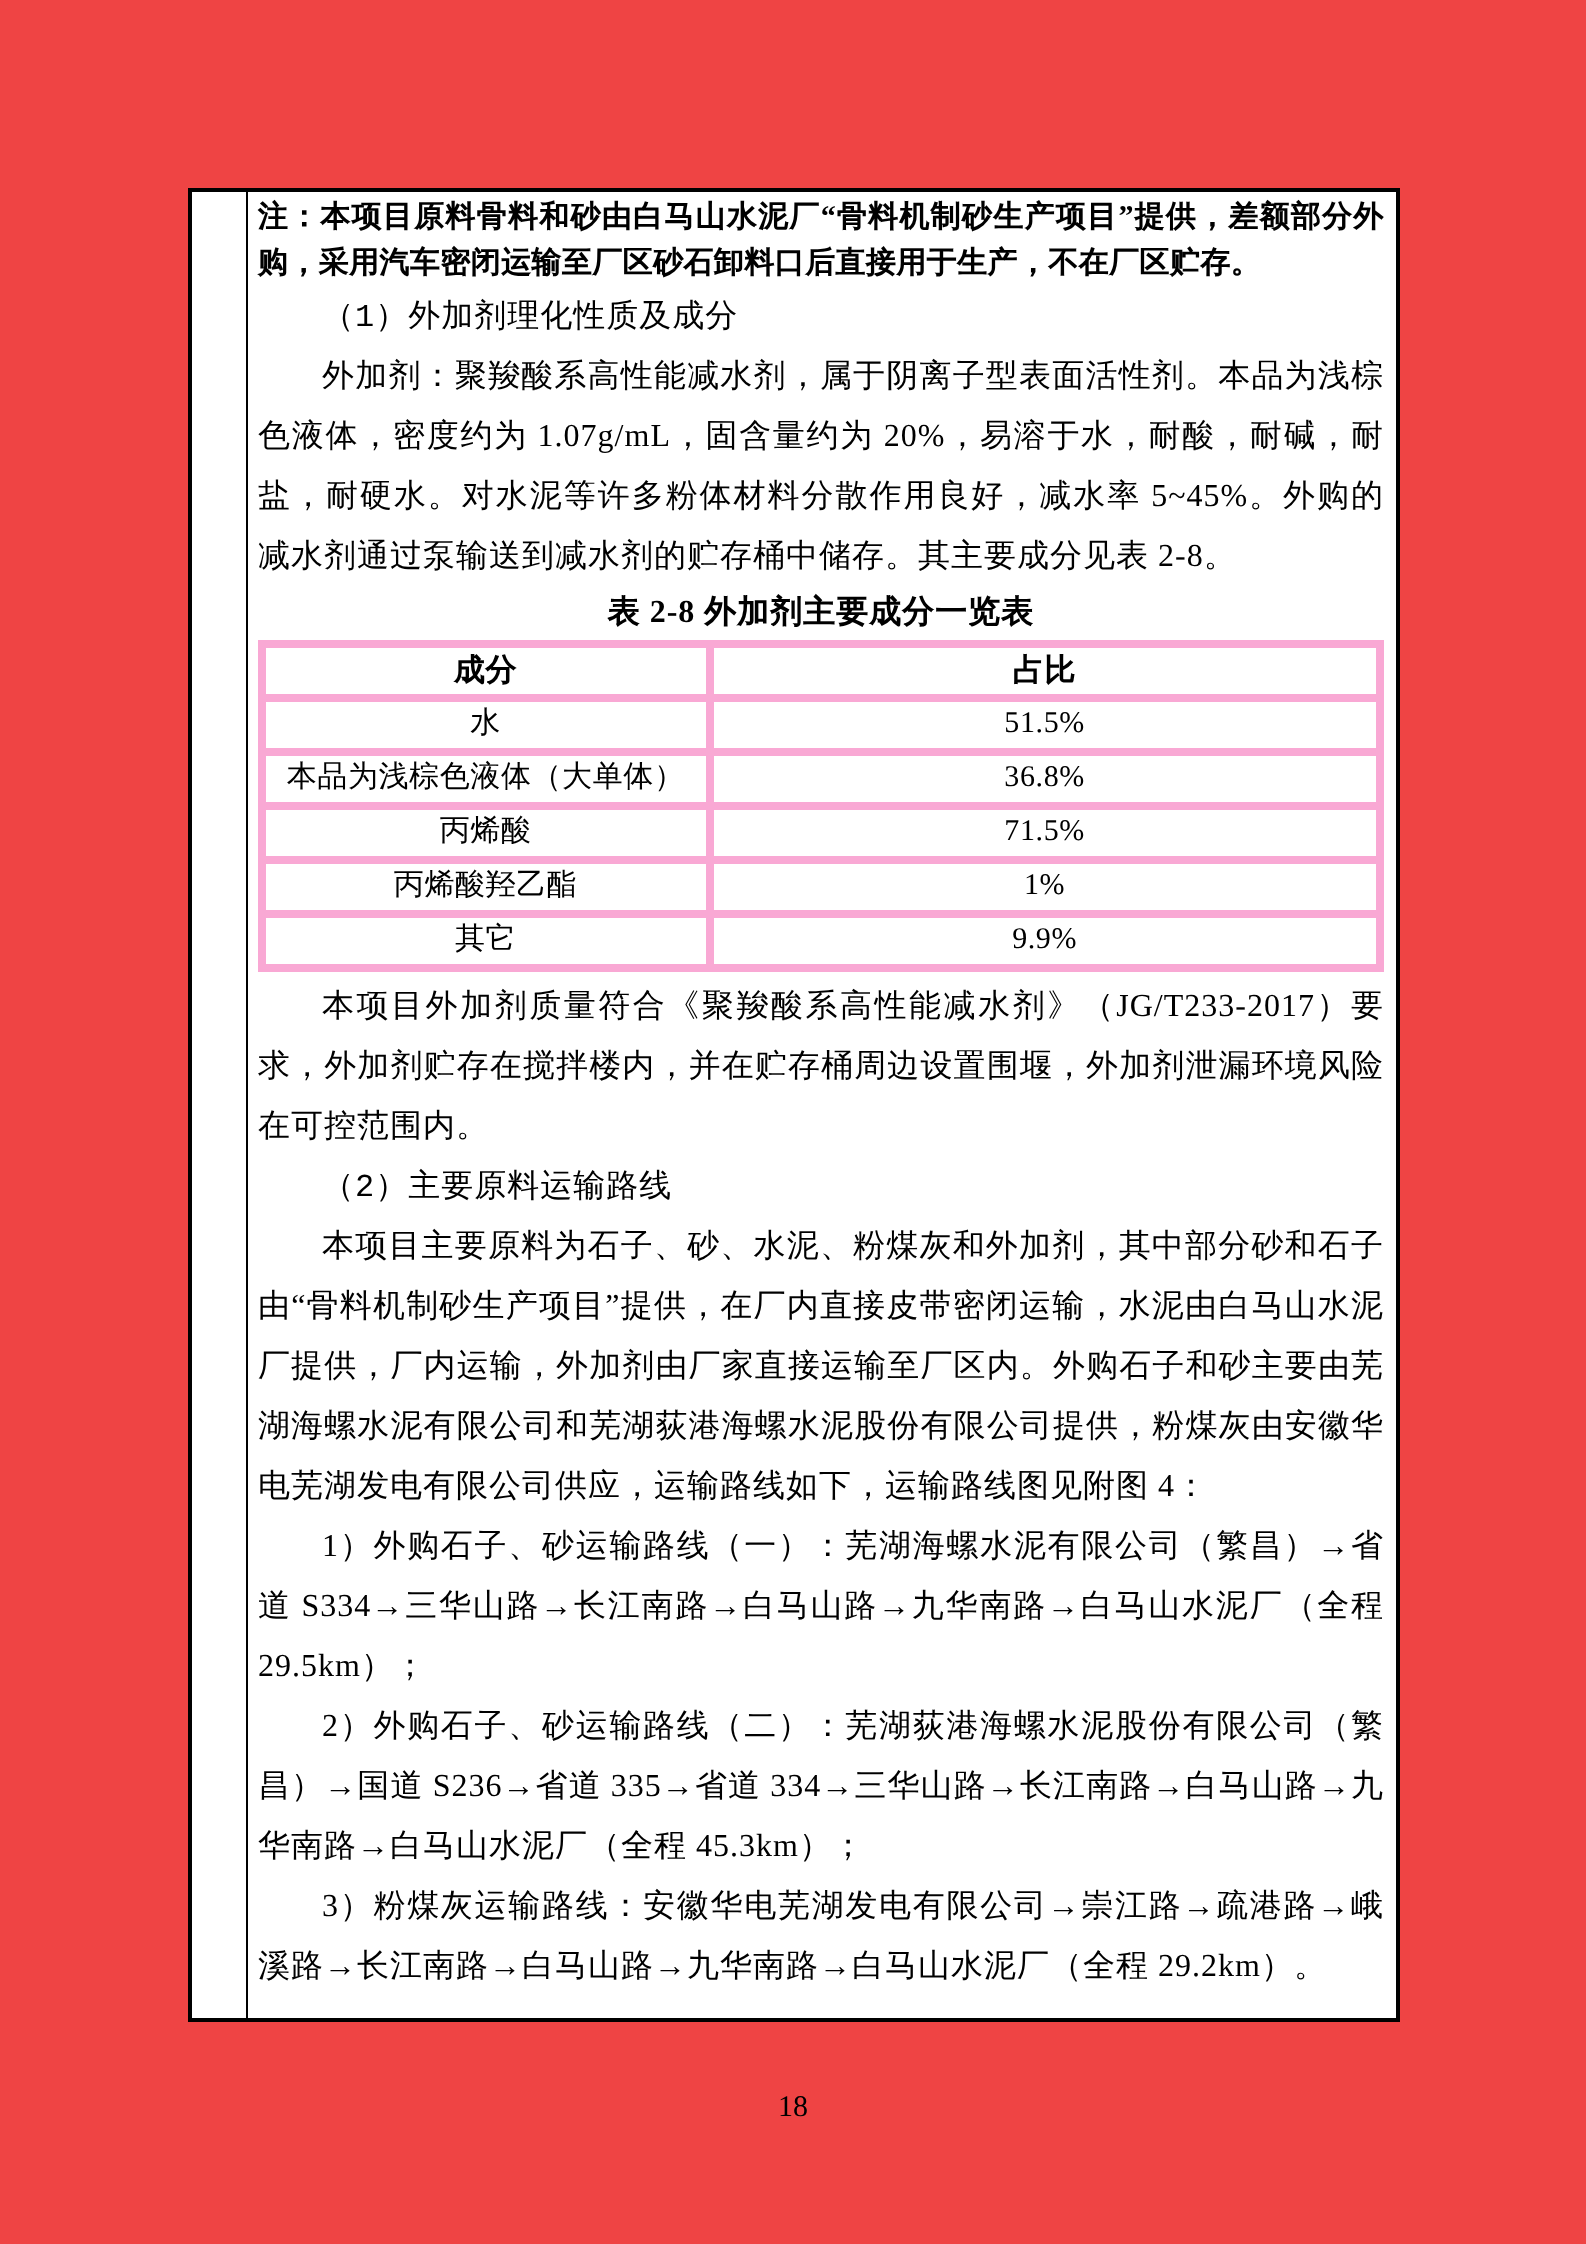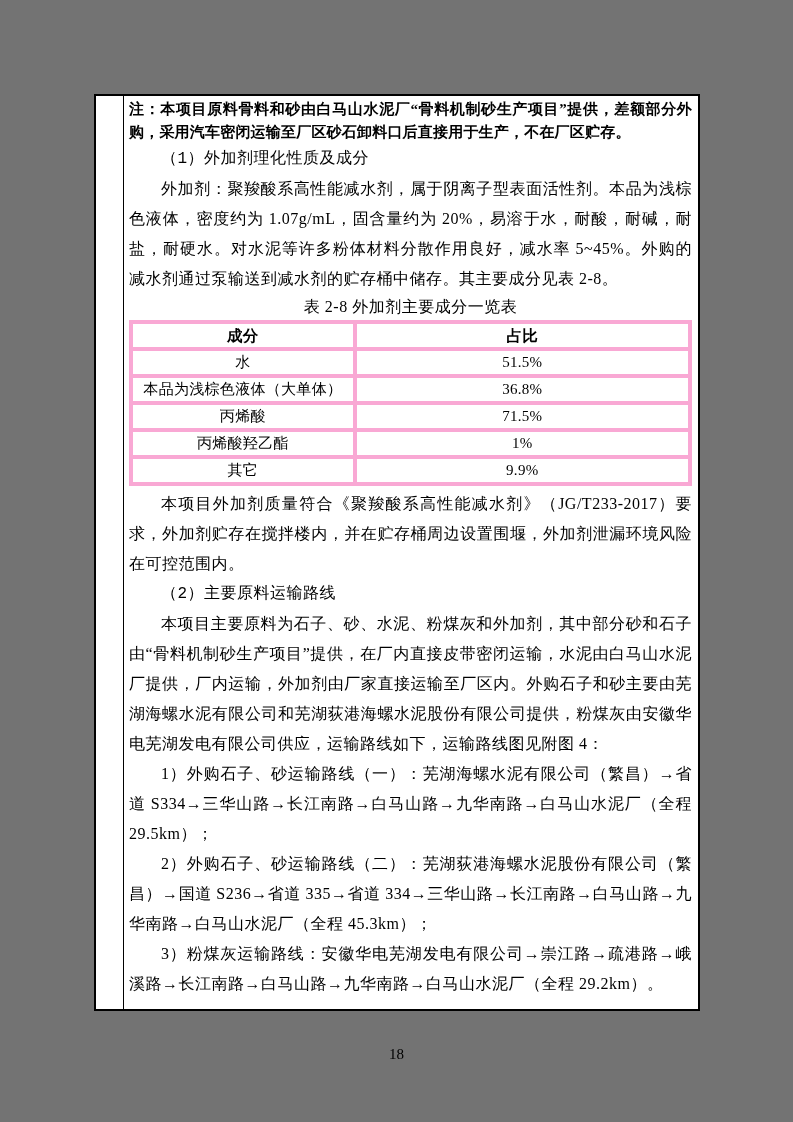--- a/index.html
+++ b/index.html
@@ -4,21 +4,21 @@
 <style>
   html, body {
     margin: 0;
     padding: 0;
     background: #ffffff;
   }
   .page {
     position: relative;
     width: 793px;
     height: 1122px;
-    background: #737373;
+    background: #ef4444;
     color: #000000;
     font-family: "Liberation Serif", "DejaVu Serif", serif;
     overflow: hidden;
   }
   .frame {
     position: absolute;
     left: 94px;
     top: 94px;
     width: 606px;
     height: 917px;
@@ -57,21 +57,21 @@
   }
   .para {
     font-size: 16px;
     line-height: 30px;
     text-indent: 2em;
     text-align: justify;
     letter-spacing: 0.5px;
   }
   .tbl-title {
     font-size: 16px;
-    font-weight: normal;
+    font-weight: bold;
     text-align: center;
     line-height: 24px;
     margin: 1px 0 0 0;
     letter-spacing: 0.5px;
   }
   table.ing {
     width: 100%;
     border-collapse: collapse;
     border: 2px solid #000000;
     margin: 1px 0 3px 0;

